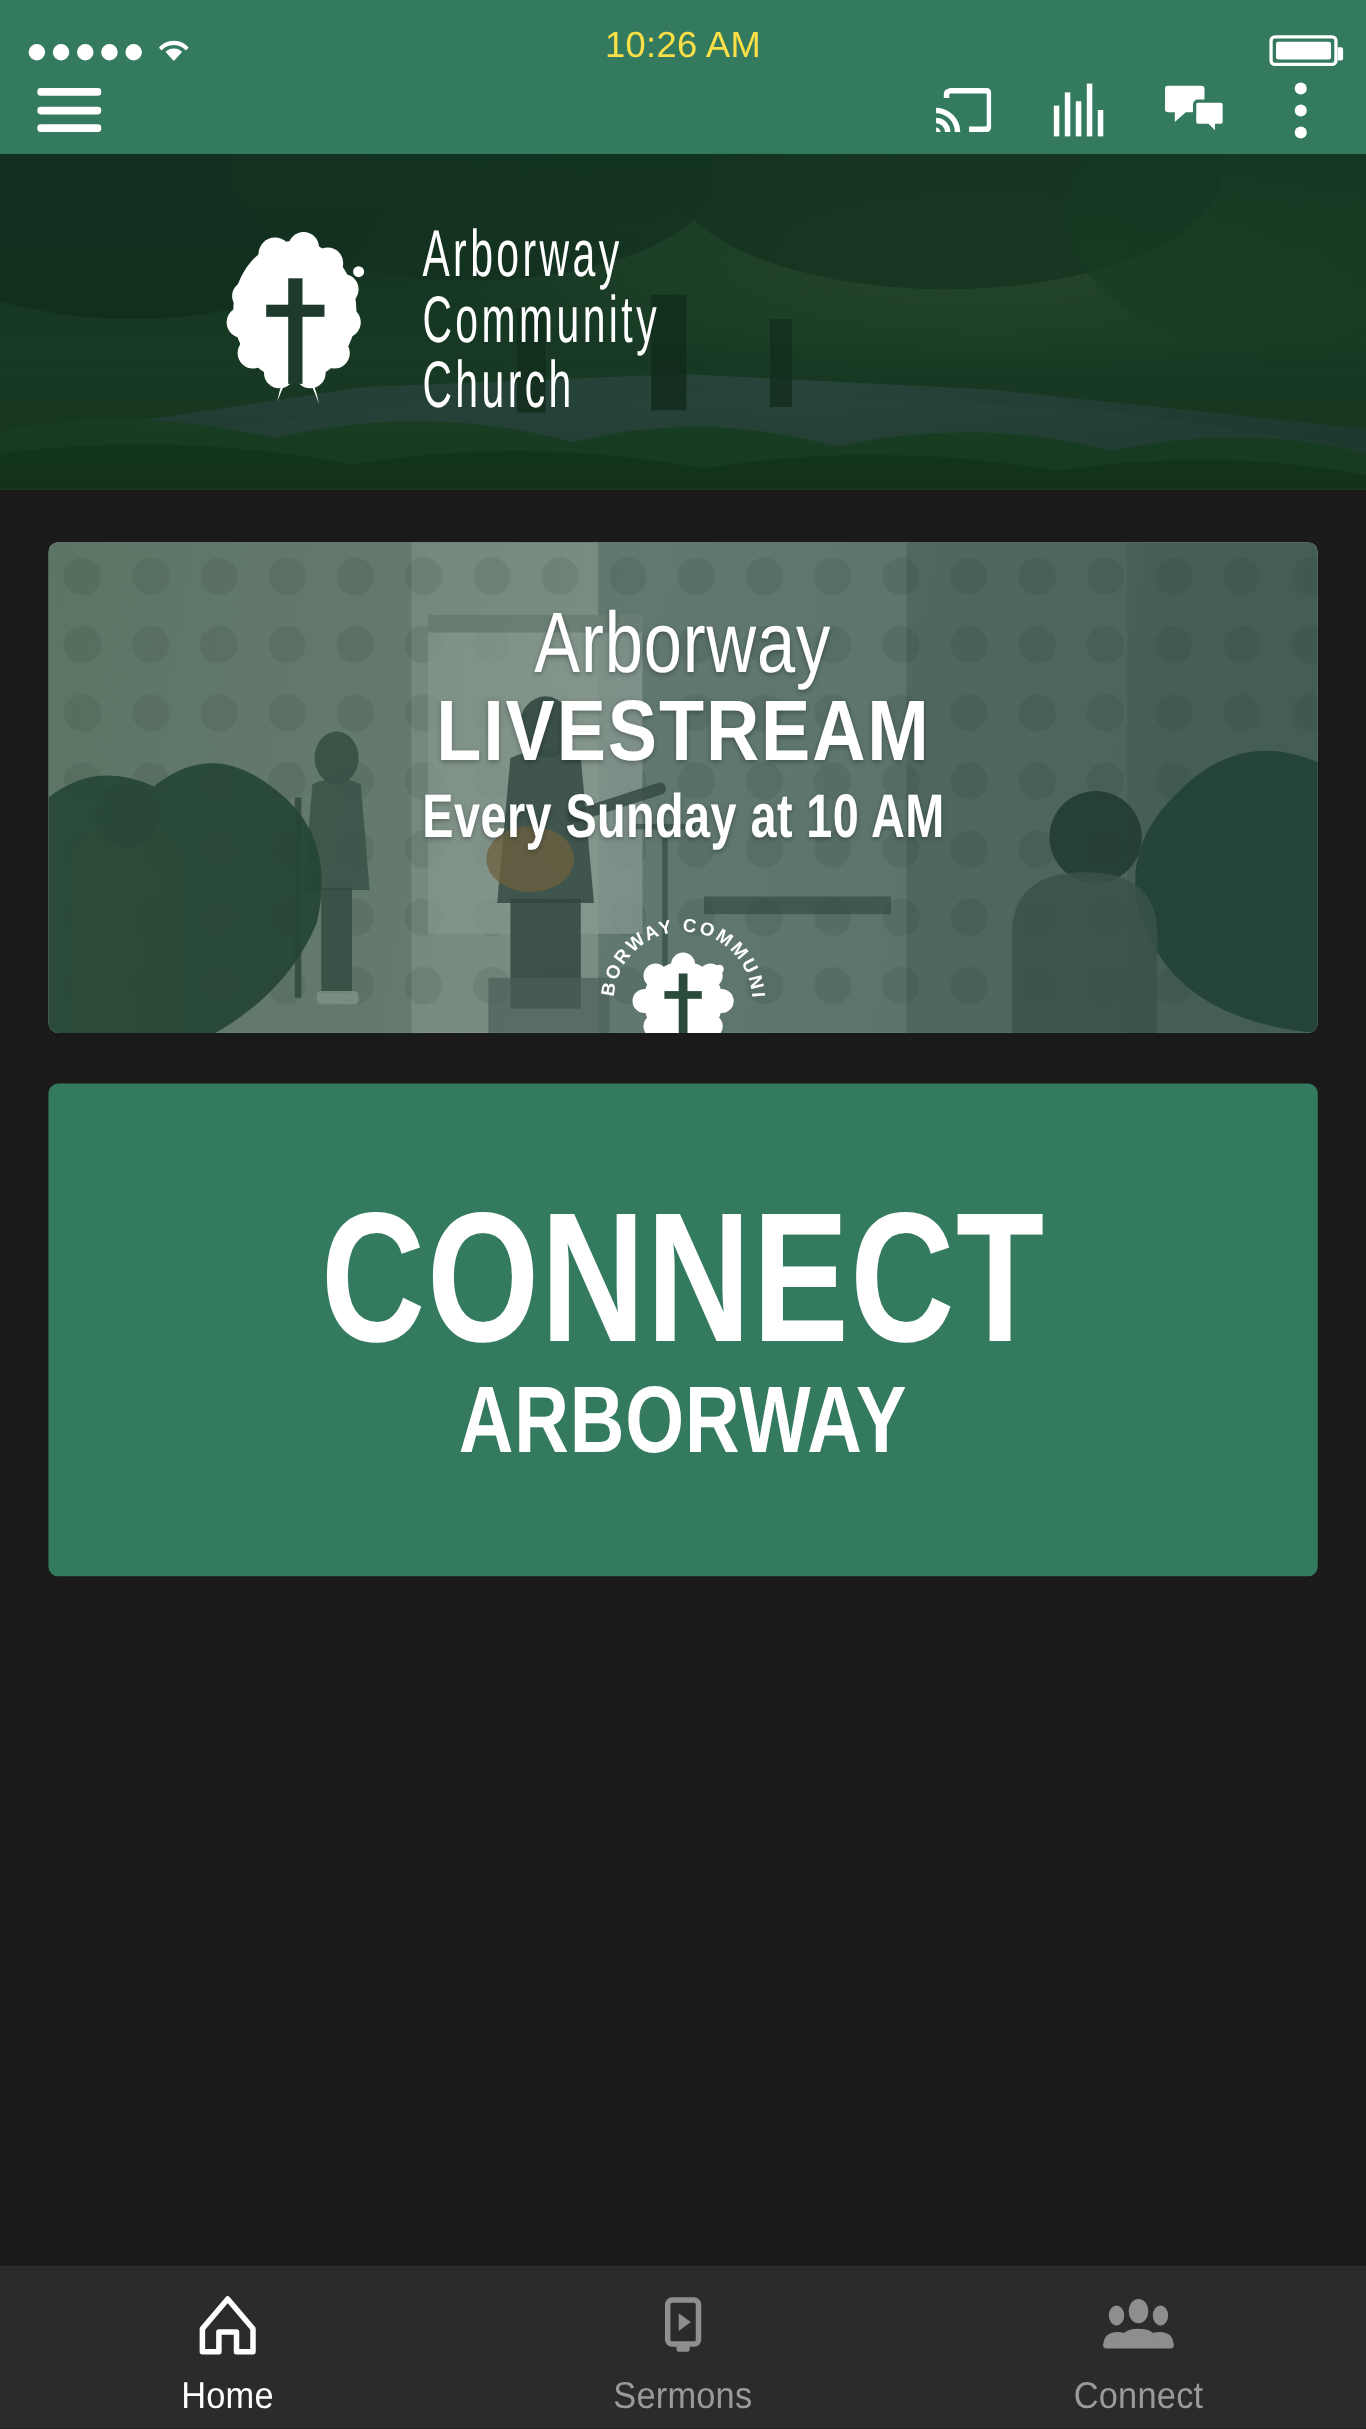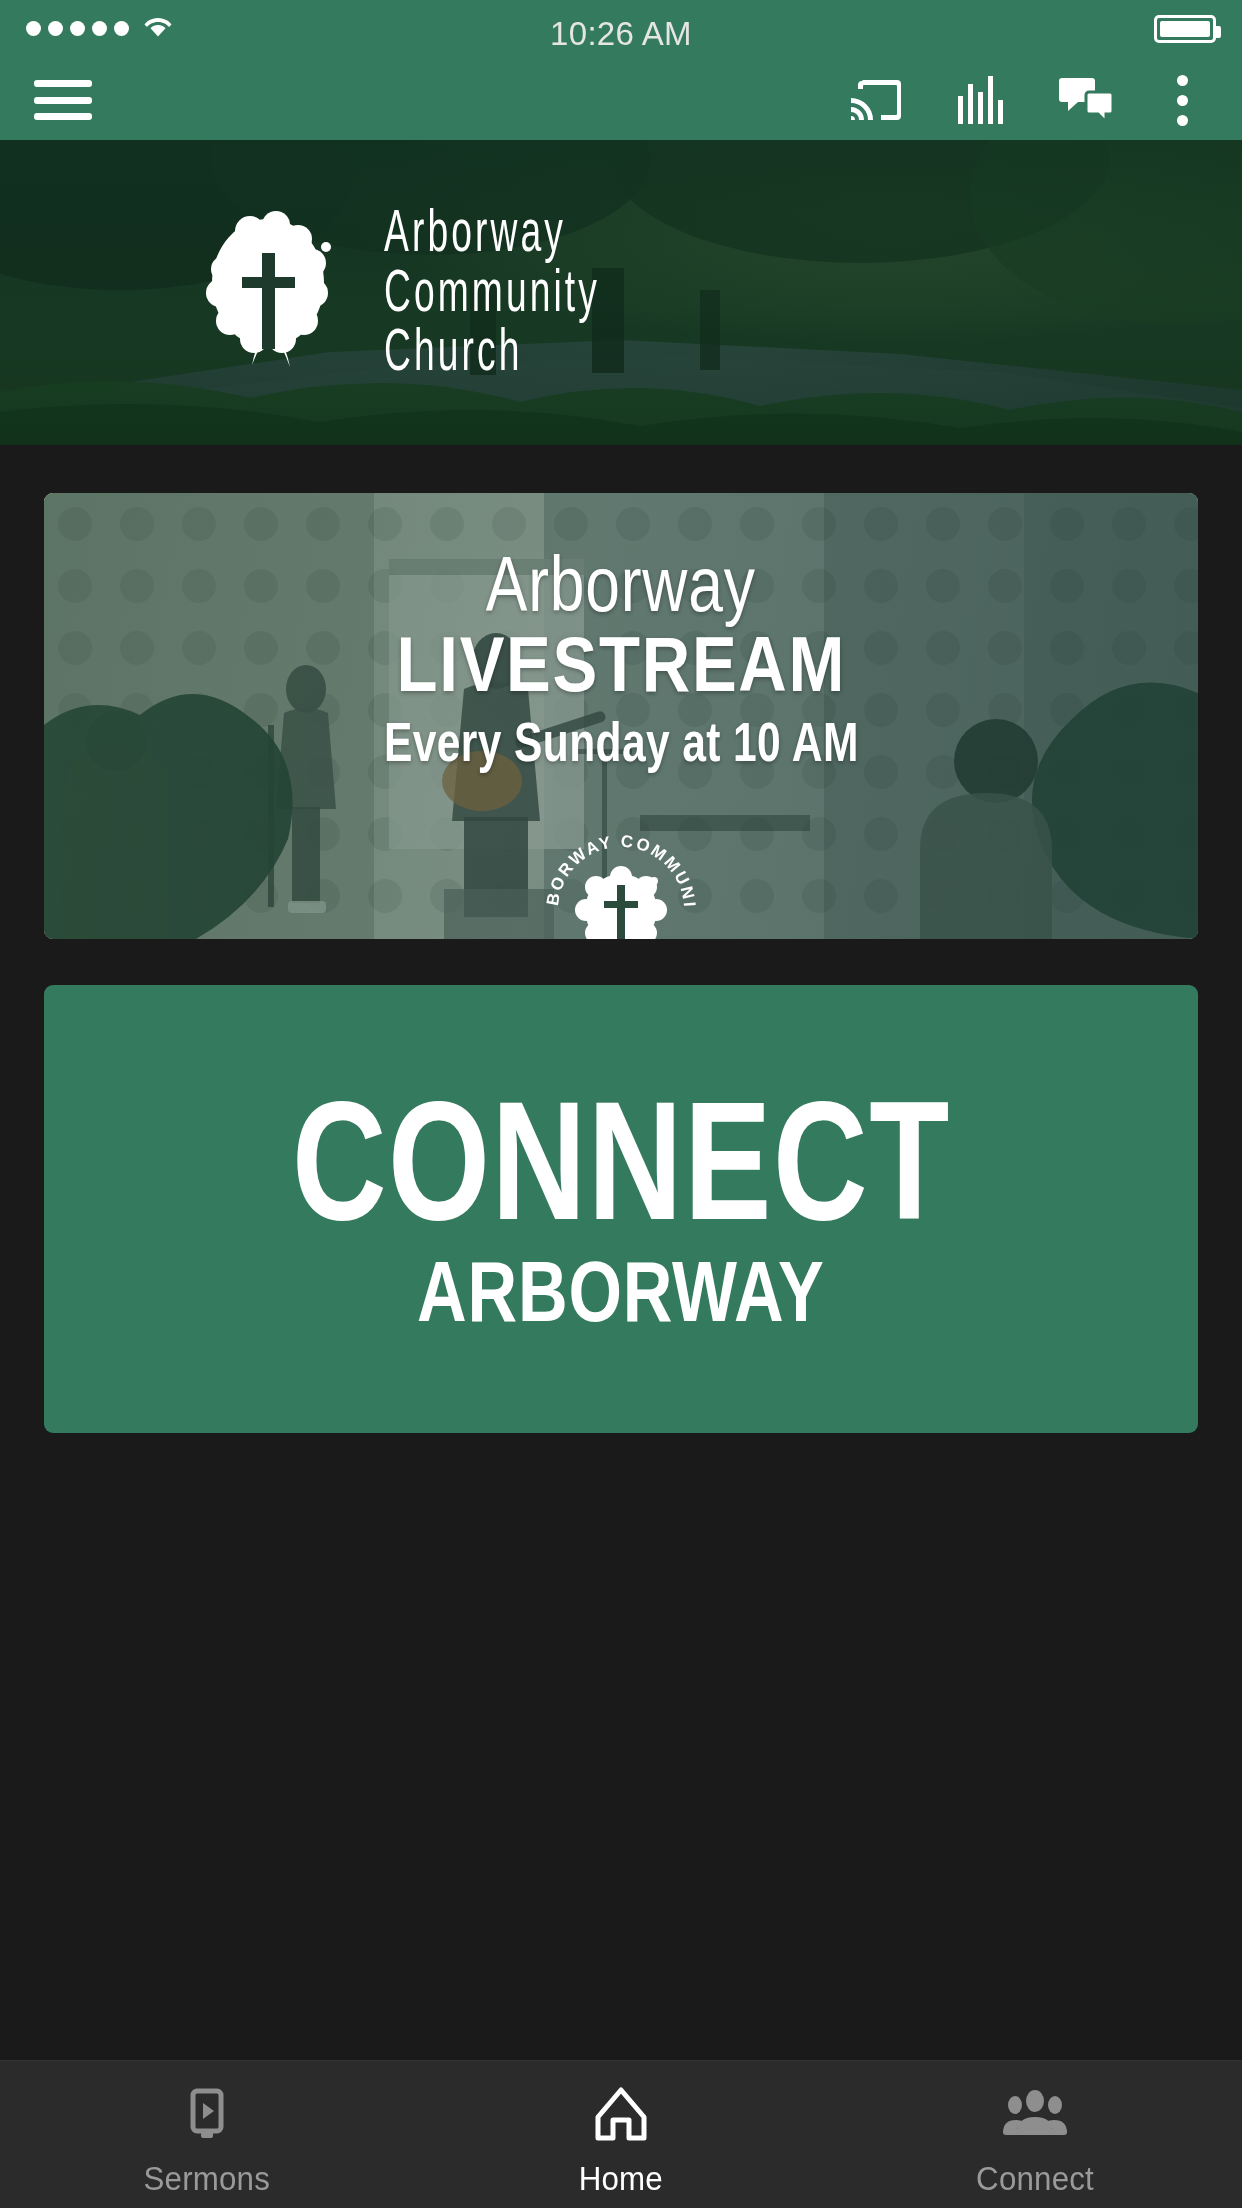--- a/index.html
+++ b/index.html
@@ -6,23 +6,23 @@
   html,body { width:1242px; height:2208px; }
   body {
     background:#1a1a1a;
     font-family:"Liberation Sans", sans-serif;
     overflow:hidden;
     position:relative;
   }
 
   
   .statusbar{
-    height:60px; background:#337a5e; color:#e5e5e5;
-    display:flex; align-items:flex-start; position:relative;
-    padding:15px 26px;
+    height:60px; background:#337a5e; color:#fde047;
+    display:flex; align-items:flex-end; position:relative;
+    padding:0 26px;
   }
   .sb-left{ display:flex; align-items:center; gap:14px; }
   .sig-dots{ display:flex; gap:7px; align-items:center; }
   .sig-dots i{ width:15px; height:15px; border-radius:50%; background:#fff; display:block; }
   .wifi{ width:30px; height:26px; position:relative; }
   .sb-time{
     position:absolute; left:0; right:0; text-align:center;
     font-size:33px; letter-spacing:0.3px; font-weight:400;
   }
   .sb-right{ margin-left:auto; display:flex; align-items:center; }
@@ -369,38 +369,38 @@
   <div class="card card-connect">
     <div class="conn-l1">CONNECT</div>
     <div class="conn-l2">ARBORWAY</div>
   </div>
 
   <div class="card-divider"></div>
 </div>
 
 <div class="tabbar">
 
+  <div class="tab active">
+    <span class="tab-ico">
+      <svg width="62" height="62" viewBox="0 0 62 62">
+        <path d="M31 7 L54 34 v21 h-15 v-18 h-16 v18 h-15 v-21 z" fill="none" stroke="#ffffff" stroke-width="5" stroke-linejoin="round"></path>
+      </svg>
+    </span>
+    <span class="tab-lbl">Home</span>
+  </div>
+
   <div class="tab">
     <span class="tab-ico">
       <svg width="62" height="62" viewBox="0 0 62 62">
         <rect x="17" y="8" width="28" height="40" rx="4" fill="none" stroke="#8e8e8e" stroke-width="5"></rect>
         <path d="M27 20 l11 8 l-11 8 z" fill="#8e8e8e"></path>
         <rect x="25" y="48" width="12" height="7" rx="2" fill="#8e8e8e"></rect>
       </svg>
     </span>
     <span class="tab-lbl">Sermons</span>
-  </div>
-
-  <div class="tab active">
-    <span class="tab-ico">
-      <svg width="62" height="62" viewBox="0 0 62 62">
-        <path d="M31 7 L54 34 v21 h-15 v-18 h-16 v18 h-15 v-21 z" fill="none" stroke="#ffffff" stroke-width="5" stroke-linejoin="round"></path>
-      </svg>
-    </span>
-    <span class="tab-lbl">Home</span>
   </div>
 
   <div class="tab">
     <span class="tab-ico">
       <svg width="68" height="62" viewBox="0 0 68 62">
         <ellipse cx="34" cy="18" rx="9" ry="11" fill="#8e8e8e"></ellipse>
         <ellipse cx="14" cy="22" rx="7" ry="9" fill="#8e8e8e"></ellipse>
         <ellipse cx="54" cy="22" rx="7" ry="9" fill="#8e8e8e"></ellipse>
         <path d="M16 50 q0 -16 18 -16 q18 0 18 16 z" fill="#8e8e8e"></path>
         <path d="M2 50 q0 -13 13 -13 q5 0 8 2 q-7 4 -8 11 z" fill="#8e8e8e"></path>

